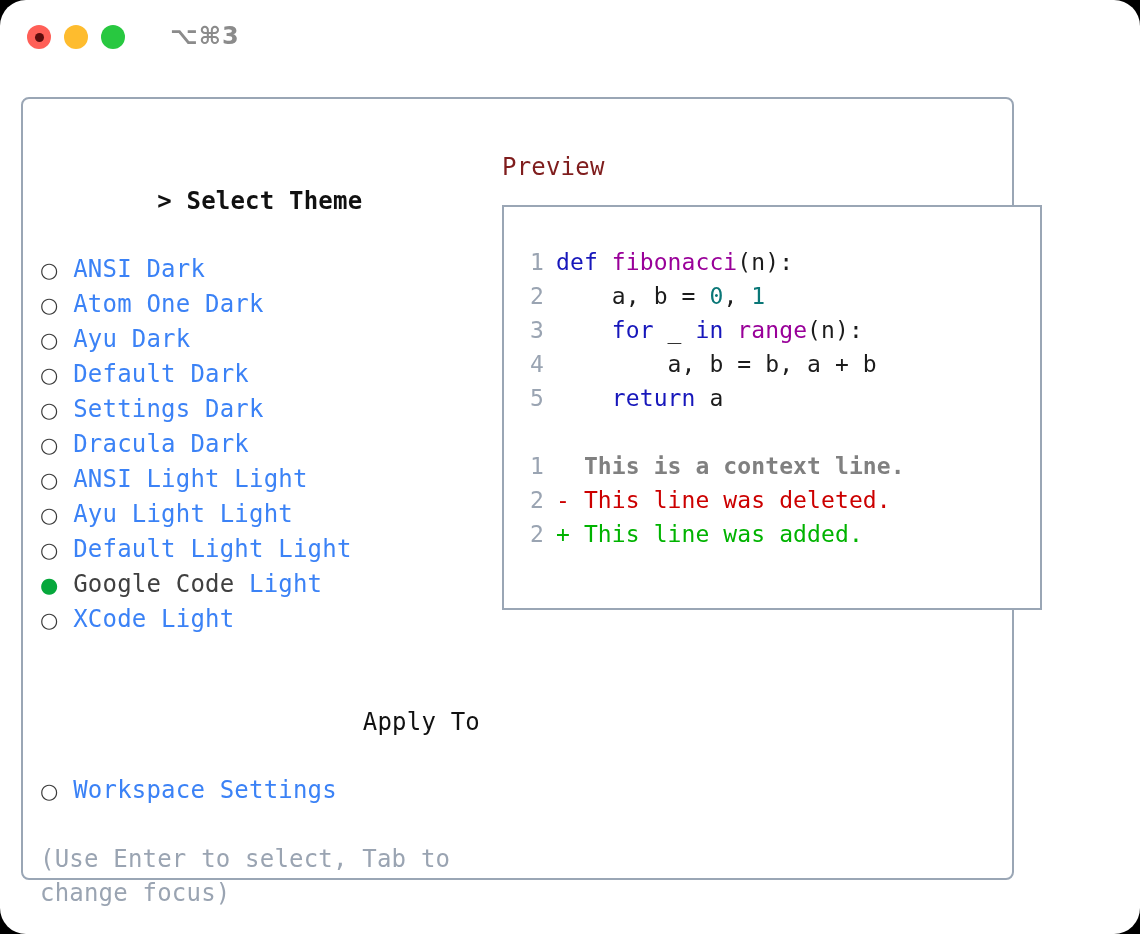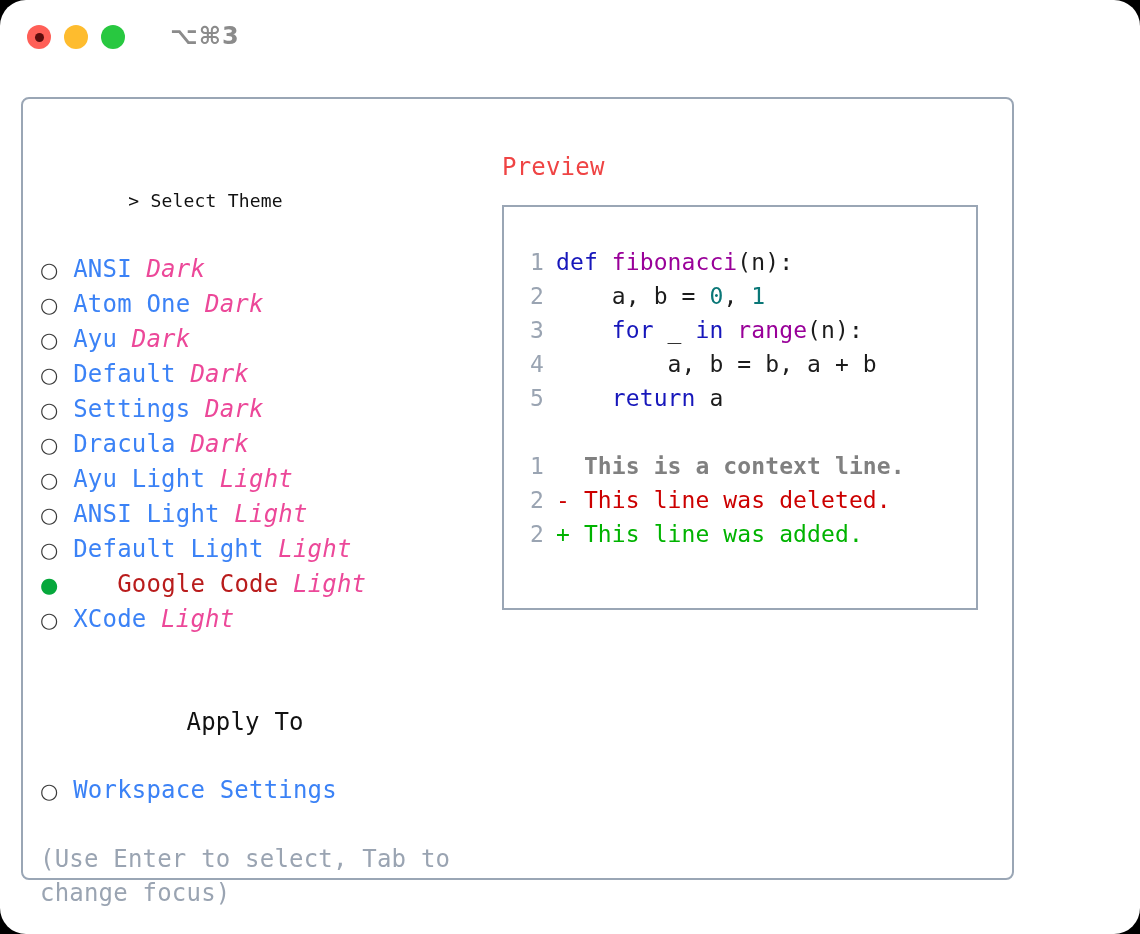--- a/index.html
+++ b/index.html
@@ -87,54 +87,55 @@
   }
 
   
   .left-col {
     position: absolute;
     left: 17px;
     top: 51px;
     width: 440px;
   }
   .list-head {
-    font-size: 18px;
-    font-weight: normal;
+    font-size: 24px;
+    font-weight: bold;
     color: #111111;
     line-height: 34px;
     white-space: pre;
     letter-spacing: 0.2px;
   }
   .list-head .caret { color: #111111; }
 
   .opt {
     font-size: 24px;
     line-height: 34px;
     white-space: pre;
     color: #333333;
     letter-spacing: 0.2px;
   }
   .opt .bullet {
     color: #3b3b3b;
     font-family: "DejaVu Sans", "Liberation Sans", sans-serif;
     font-size: 21px;
   }
   .opt.selected .bullet { color: #06a83c; }
-  .opt.selected .opt-label { color: #b91c1c; margin-left: 44px; }
+  .opt.selected .opt-label { color: #404040; }
   .opt-label { color: #3b82f6; }
-  .opt-tag { color: #ec4899; font-style: italic; }
+  .opt-tag { color: #3b82f6; }
 
   .section-gap { height: 34px; }
 
   .group-head {
     font-size: 24px;
     line-height: 34px;
     color: #111111;
     white-space: pre;
     letter-spacing: 0.2px;
+    text-align: right;
   }
 
   .hint {
     margin-top: 34px;
     font-size: 24px;
     line-height: 34px;
     color: #9aa4b2;
     width: 420px;
     white-space: pre-wrap;
     letter-spacing: 0.2px;
@@ -142,28 +143,28 @@
 
   
   .right-col {
     position: absolute;
     left: 479px;
     top: 51px;
     width: 490px;
   }
   .preview-head {
     font-size: 24px;
-    color: #ef4444;
+    color: #7f1d1d;
     line-height: 34px;
     letter-spacing: 0.2px;
     white-space: pre;
   }
   .preview-box {
     margin-top: 21px;
-    width: 476px;
+    width: 540px;
     height: 405px;
     border: 2px solid #9aa6b5;
     box-sizing: border-box;
     background: #ffffff;
     padding: 38px 0 0 0;
     overflow: hidden;
   }
 
   .code-line {
     font-size: 23px;
@@ -211,22 +212,22 @@
         <span class="caret">&gt;</span><span> </span><span>Select Theme</span>
       </div>
 
       <div id="theme-options">
           <div class="opt"><span class="bullet">○</span><span> </span><span class="opt-label">ANSI</span><span> </span><span class="opt-tag">Dark</span></div>
           <div class="opt"><span class="bullet">○</span><span> </span><span class="opt-label">Atom One</span><span> </span><span class="opt-tag">Dark</span></div>
           <div class="opt"><span class="bullet">○</span><span> </span><span class="opt-label">Ayu</span><span> </span><span class="opt-tag">Dark</span></div>
           <div class="opt"><span class="bullet">○</span><span> </span><span class="opt-label">Default</span><span> </span><span class="opt-tag">Dark</span></div>
           <div class="opt"><span class="bullet">○</span><span> </span><span class="opt-label">Settings</span><span> </span><span class="opt-tag">Dark</span></div>
           <div class="opt"><span class="bullet">○</span><span> </span><span class="opt-label">Dracula</span><span> </span><span class="opt-tag">Dark</span></div>
+          <div class="opt"><span class="bullet">○</span><span> </span><span class="opt-label">ANSI Light</span><span> </span><span class="opt-tag">Light</span></div>
           <div class="opt"><span class="bullet">○</span><span> </span><span class="opt-label">Ayu Light</span><span> </span><span class="opt-tag">Light</span></div>
-          <div class="opt"><span class="bullet">○</span><span> </span><span class="opt-label">ANSI Light</span><span> </span><span class="opt-tag">Light</span></div>
           <div class="opt"><span class="bullet">○</span><span> </span><span class="opt-label">Default Light</span><span> </span><span class="opt-tag">Light</span></div>
           <div class="opt selected"><span class="bullet">●</span><span> </span><span class="opt-label">Google Code</span><span> </span><span class="opt-tag">Light</span></div>
           <div class="opt"><span class="bullet">○</span><span> </span><span class="opt-label">XCode</span><span> </span><span class="opt-tag">Light</span></div>
         </div>
 
       <div class="section-gap"></div>
 
       <div class="group-head">
         <span>  </span><span>Apply To</span>
       </div>

